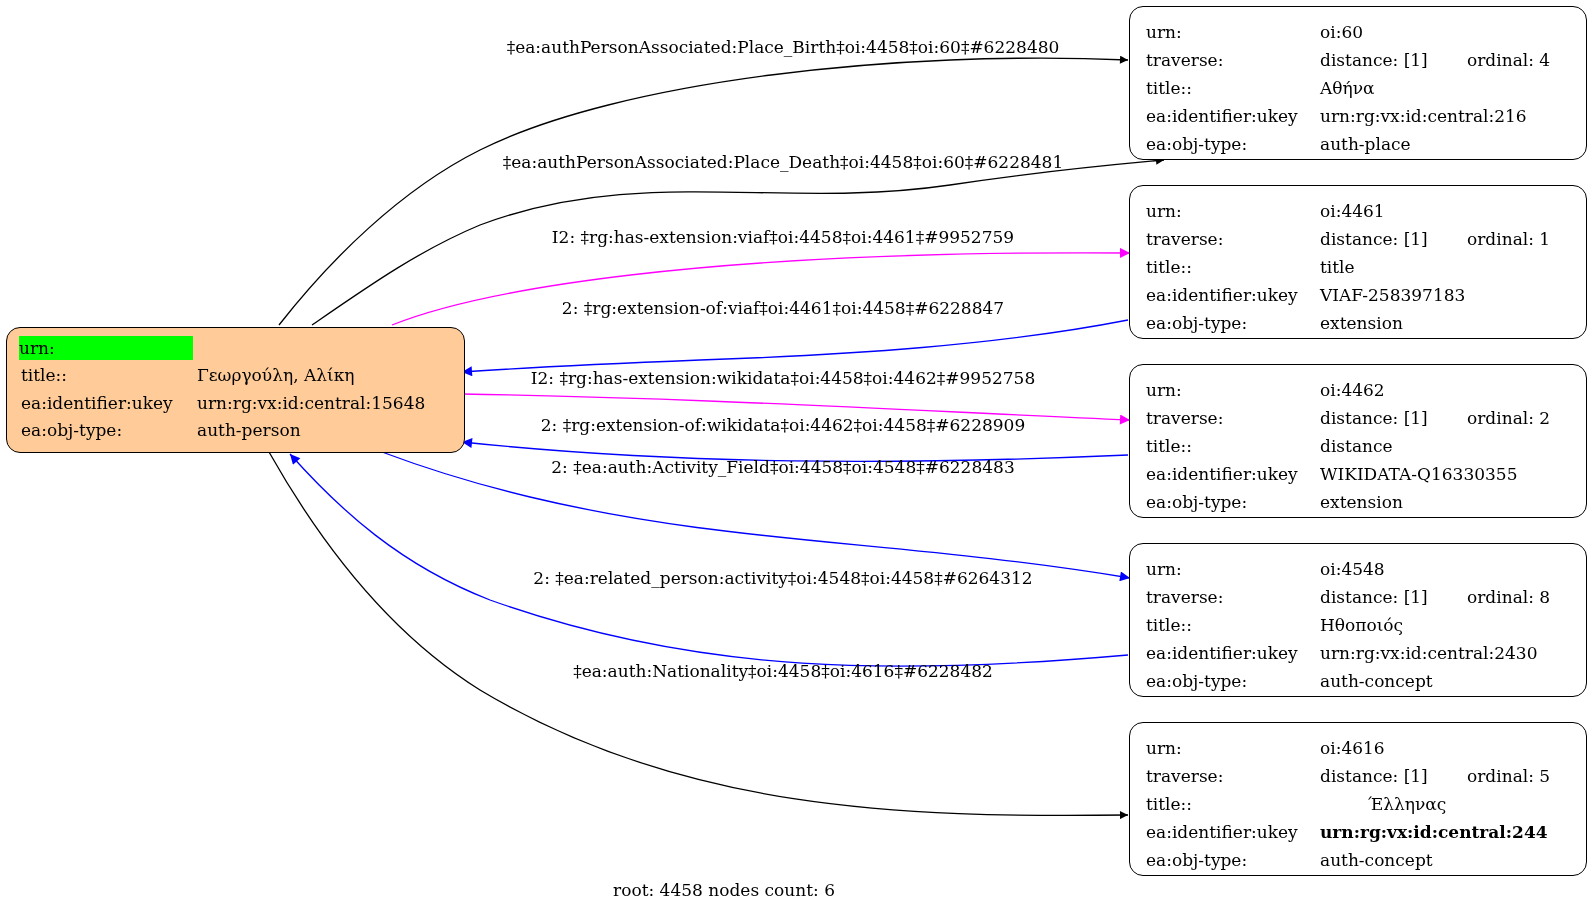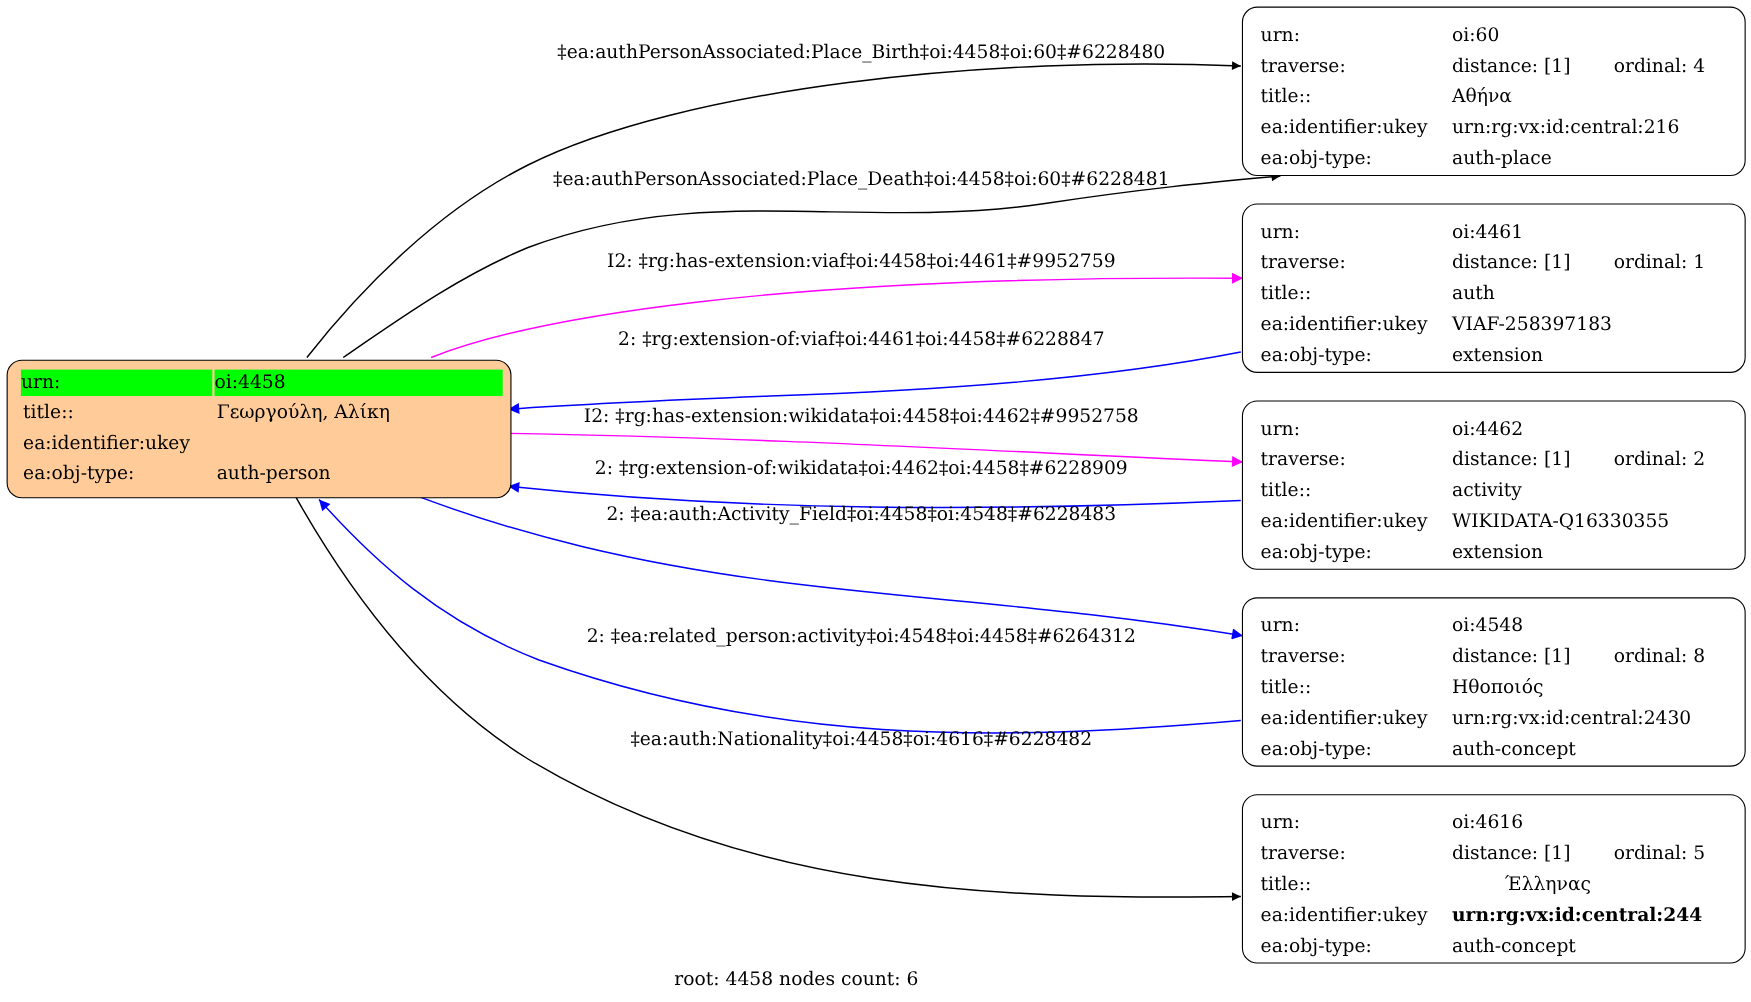--- a/index.html
+++ b/index.html
@@ -80,28 +80,28 @@
 
   <g>
     <path class="edge-path" d="M 269 452 C 330 560, 400 640, 480 690 C 680 810, 900 818, 1128 815" marker-end="url(#arr-black)" stroke="#000000"></path>
     <text class="edge-label" x="783" y="677" text-anchor="middle">‡ea:auth:Nationality‡oi:4458‡oi:4616‡#6228482</text>
   </g>
 </svg>
 
 <div class="node root" style="left: 6px; top: 327px; width: 459px; height: 126px; background: rgb(255, 204, 153);">
   <div class="row hl" style="top:7px;">
     <span class="k" style="left: 12px; width: 174px; background: rgb(0, 255, 0);">urn:</span>
-    <span class="v" style="left: 188px; width: 262px; background: rgb(0, 255, 0);">oi:4458</span>
   </div>
   <div class="row" style="top:34px;">
     <span class="k" style="left:14px;">title::</span>
     <span class="v" style="left:190px;">Γεωργούλη, Αλίκη</span>
   </div>
   <div class="row" style="top:62px;">
     <span class="k" style="left:14px;">ea:identifier:ukey</span>
+    <span class="v" style="left:190px;">urn:rg:vx:id:central:15648</span>
   </div>
   <div class="row" style="top:89px;">
     <span class="k" style="left:14px;">ea:obj-type:</span>
     <span class="v" style="left:190px;">auth-person</span>
   </div>
 </div>
 
 <div class="node" style="left:1129px; top:6px; width:458px; height:154px;">
   <div class="row" style="top:12px;">
       <span class="k" style="left:16px;">urn:</span>
@@ -131,21 +131,21 @@
       <span class="k" style="left:16px;">urn:</span>
       <span class="v" style="left:190px;">oi:4461</span>
     </div>
   <div class="row" style="top:40px;">
       <span class="k" style="left:16px;">traverse:</span>
       <span class="v" style="left:190px;">distance: [1]</span>
       <span class="v2" style="left:337px;">ordinal: 1</span>
     </div>
   <div class="row" style="top:68px;">
       <span class="k" style="left:16px;">title::</span>
-      <span class="v" style="left:190px;">auth</span>
+      <span class="v" style="left:190px;">title</span>
     </div>
   <div class="row" style="top:96px;">
       <span class="k" style="left:16px;">ea:identifier:ukey</span>
       <span class="v" style="left:190px;">VIAF-258397183</span>
     </div>
   <div class="row" style="top:124px;">
       <span class="k" style="left:16px;">ea:obj-type:</span>
       <span class="v" style="left:190px;">extension</span>
     </div>
 </div>
@@ -155,21 +155,21 @@
       <span class="k" style="left:16px;">urn:</span>
       <span class="v" style="left:190px;">oi:4462</span>
     </div>
   <div class="row" style="top:40px;">
       <span class="k" style="left:16px;">traverse:</span>
       <span class="v" style="left:190px;">distance: [1]</span>
       <span class="v2" style="left:337px;text-align:center;">ordinal: 2</span>
     </div>
   <div class="row" style="top:68px;">
       <span class="k" style="left:16px;">title::</span>
-      <span class="v" style="left:190px;">activity</span>
+      <span class="v" style="left:190px;">distance</span>
     </div>
   <div class="row" style="top:96px;">
       <span class="k" style="left:16px;">ea:identifier:ukey</span>
       <span class="v" style="left:190px;">WIKIDATA-Q16330355</span>
     </div>
   <div class="row" style="top:124px;">
       <span class="k" style="left:16px;">ea:obj-type:</span>
       <span class="v" style="left:190px;">extension</span>
     </div>
 </div>

